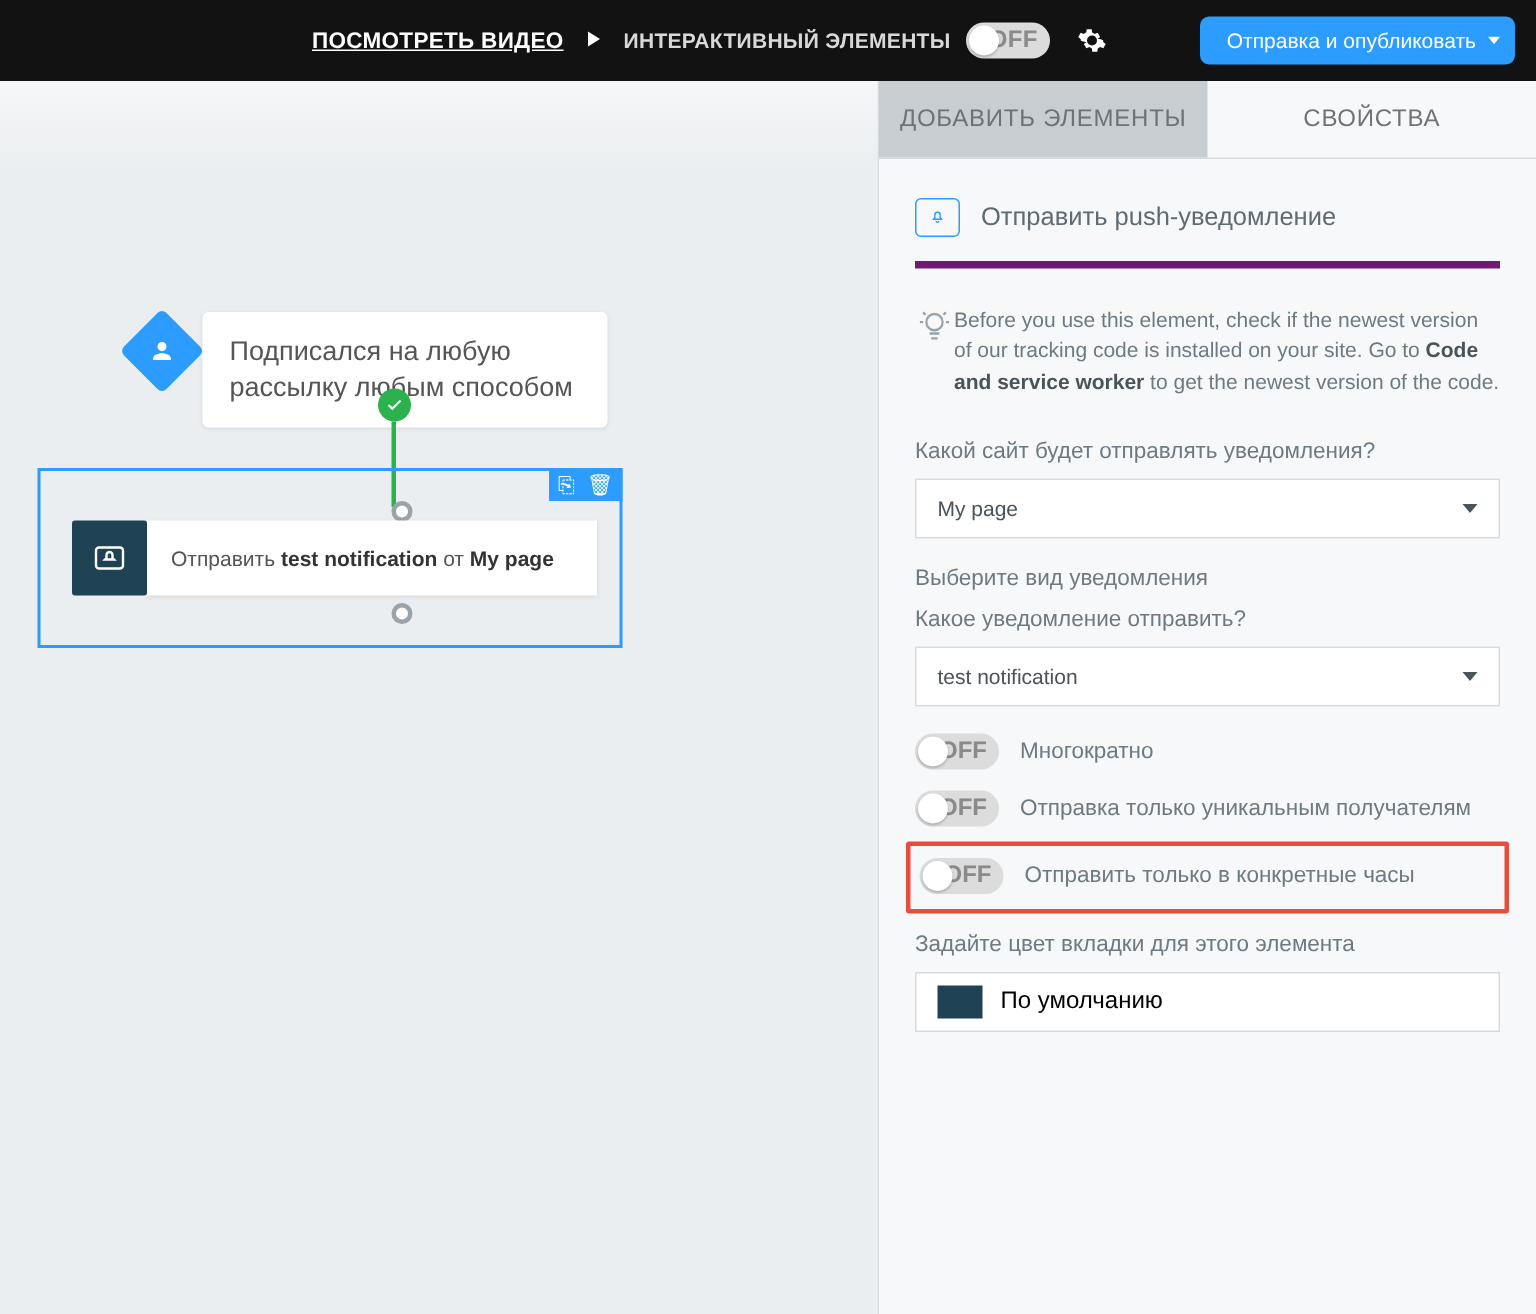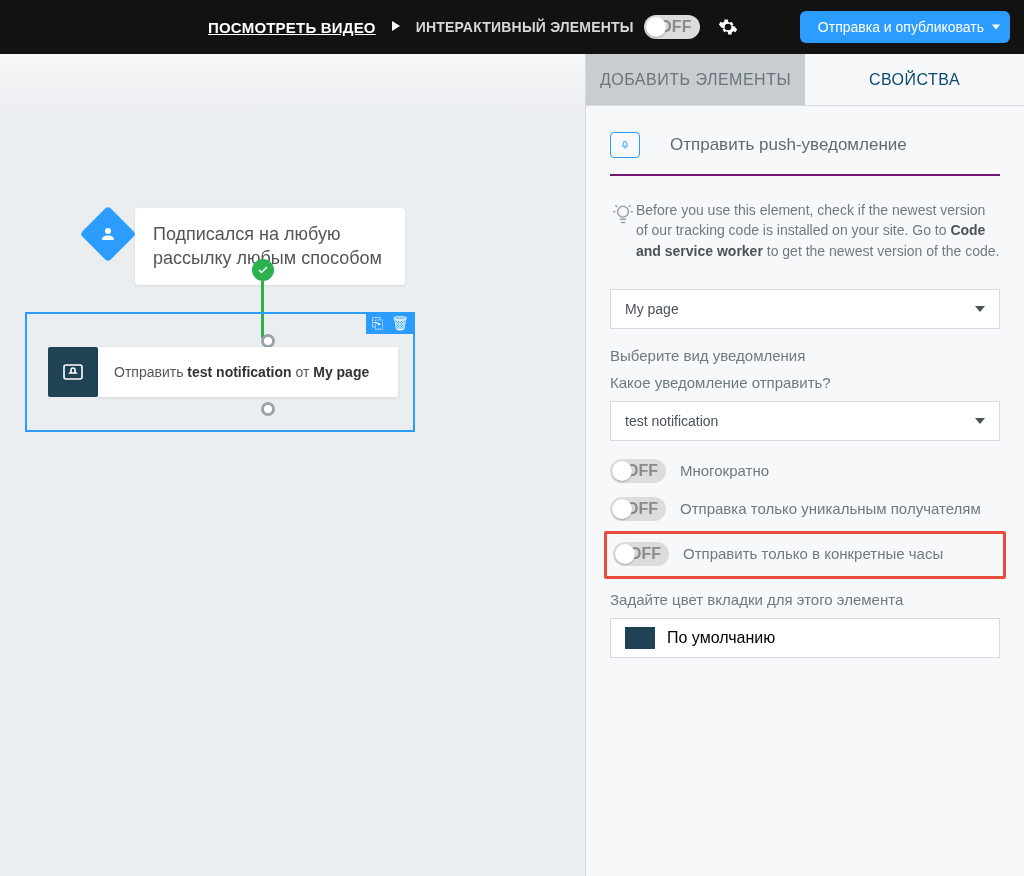--- a/index.html
+++ b/index.html
@@ -94,25 +94,25 @@
   .push-card {
     position:absolute; background:#fff; height:50px; display:flex; align-items:center; padding:0 16px; font-size:14px; color:#555;
     box-shadow:0 1px 3px rgba(0,0,0,.1);
   }
   .push-card b { color:#333; font-weight:700; }
 
   
   .tabs { display:flex; height:52px; border-bottom:1px solid #d6dbdf; }
   .tab {
     flex:1; display:flex; align-items:center; justify-content:center; font-size:16px; letter-spacing:.5px;
-    color:#0c4a6e; cursor:pointer;
+    color:#737373; cursor:pointer;
   }
   .tab.active { background:#c8cdd1; color:#6b7378; }
   .panel { padding:26px 24px 20px 24px; overflow:auto; flex:1; }
-  .panel-header { display:flex; align-items:center; gap:30px; border-bottom:2px solid #701a75; padding-bottom:16px; }
+  .panel-header { display:flex; align-items:center; gap:14px; border-bottom:5px solid #701a75; padding-bottom:16px; }
   .panel-header .icon-box { width:30px; height:26px; border:1.5px solid #2d9cff; border-radius:4px; display:flex; align-items:center; justify-content:center; }
   .panel-header .icon-box svg { width:14px; height:14px; fill:none; stroke:#2d9cff; stroke-width:1.6; }
   .panel-header h2 { font-size:17px; font-weight:400; color:#5f6b72; }
 
   .hint { display:flex; gap:0; margin:24px 0 28px 0; }
   .hint svg { flex:0 0 auto; margin-top:2px; width:26px; height:26px; stroke:#9aa3a9; fill:none; stroke-width:1.4;}
   .hint p { font-size:14px; color:#6e7a81; line-height:1.45; }
   .hint b { color:#4a5358; font-weight:700; }
 
   .field-label { font-size:15px; color:#6e7a81; margin:10px 0 10px 0; }
@@ -227,20 +227,21 @@
         <svg viewBox="0 0 24 24">
           <circle cx="12" cy="9" r="5"></circle>
             <path d="M9 16h6M10 19h4"></path>
           <path d="M3 9h2M19 9h2M5 3l1.5 1.5M19 3l-1.5 1.5"></path>
         </svg>
         <p>
           <span>Before you use this element, check if the newest version of our tracking code is installed on your site. Go to </span><b>Code and service worker</b><span> to get the newest version of the code.</span>
         </p>
       </div>
 
+      <div class="field-label">Какой сайт будет отправлять уведомления?</div>
       <div class="select">
         <span>My page</span>
         <span class="caret"></span>
       </div>
 
       <div class="field-label">Выберите вид уведомления</div>
 
       <div class="field-label">Какое уведомление отправить?</div>
       <div class="select">
         <span>test notification</span>

